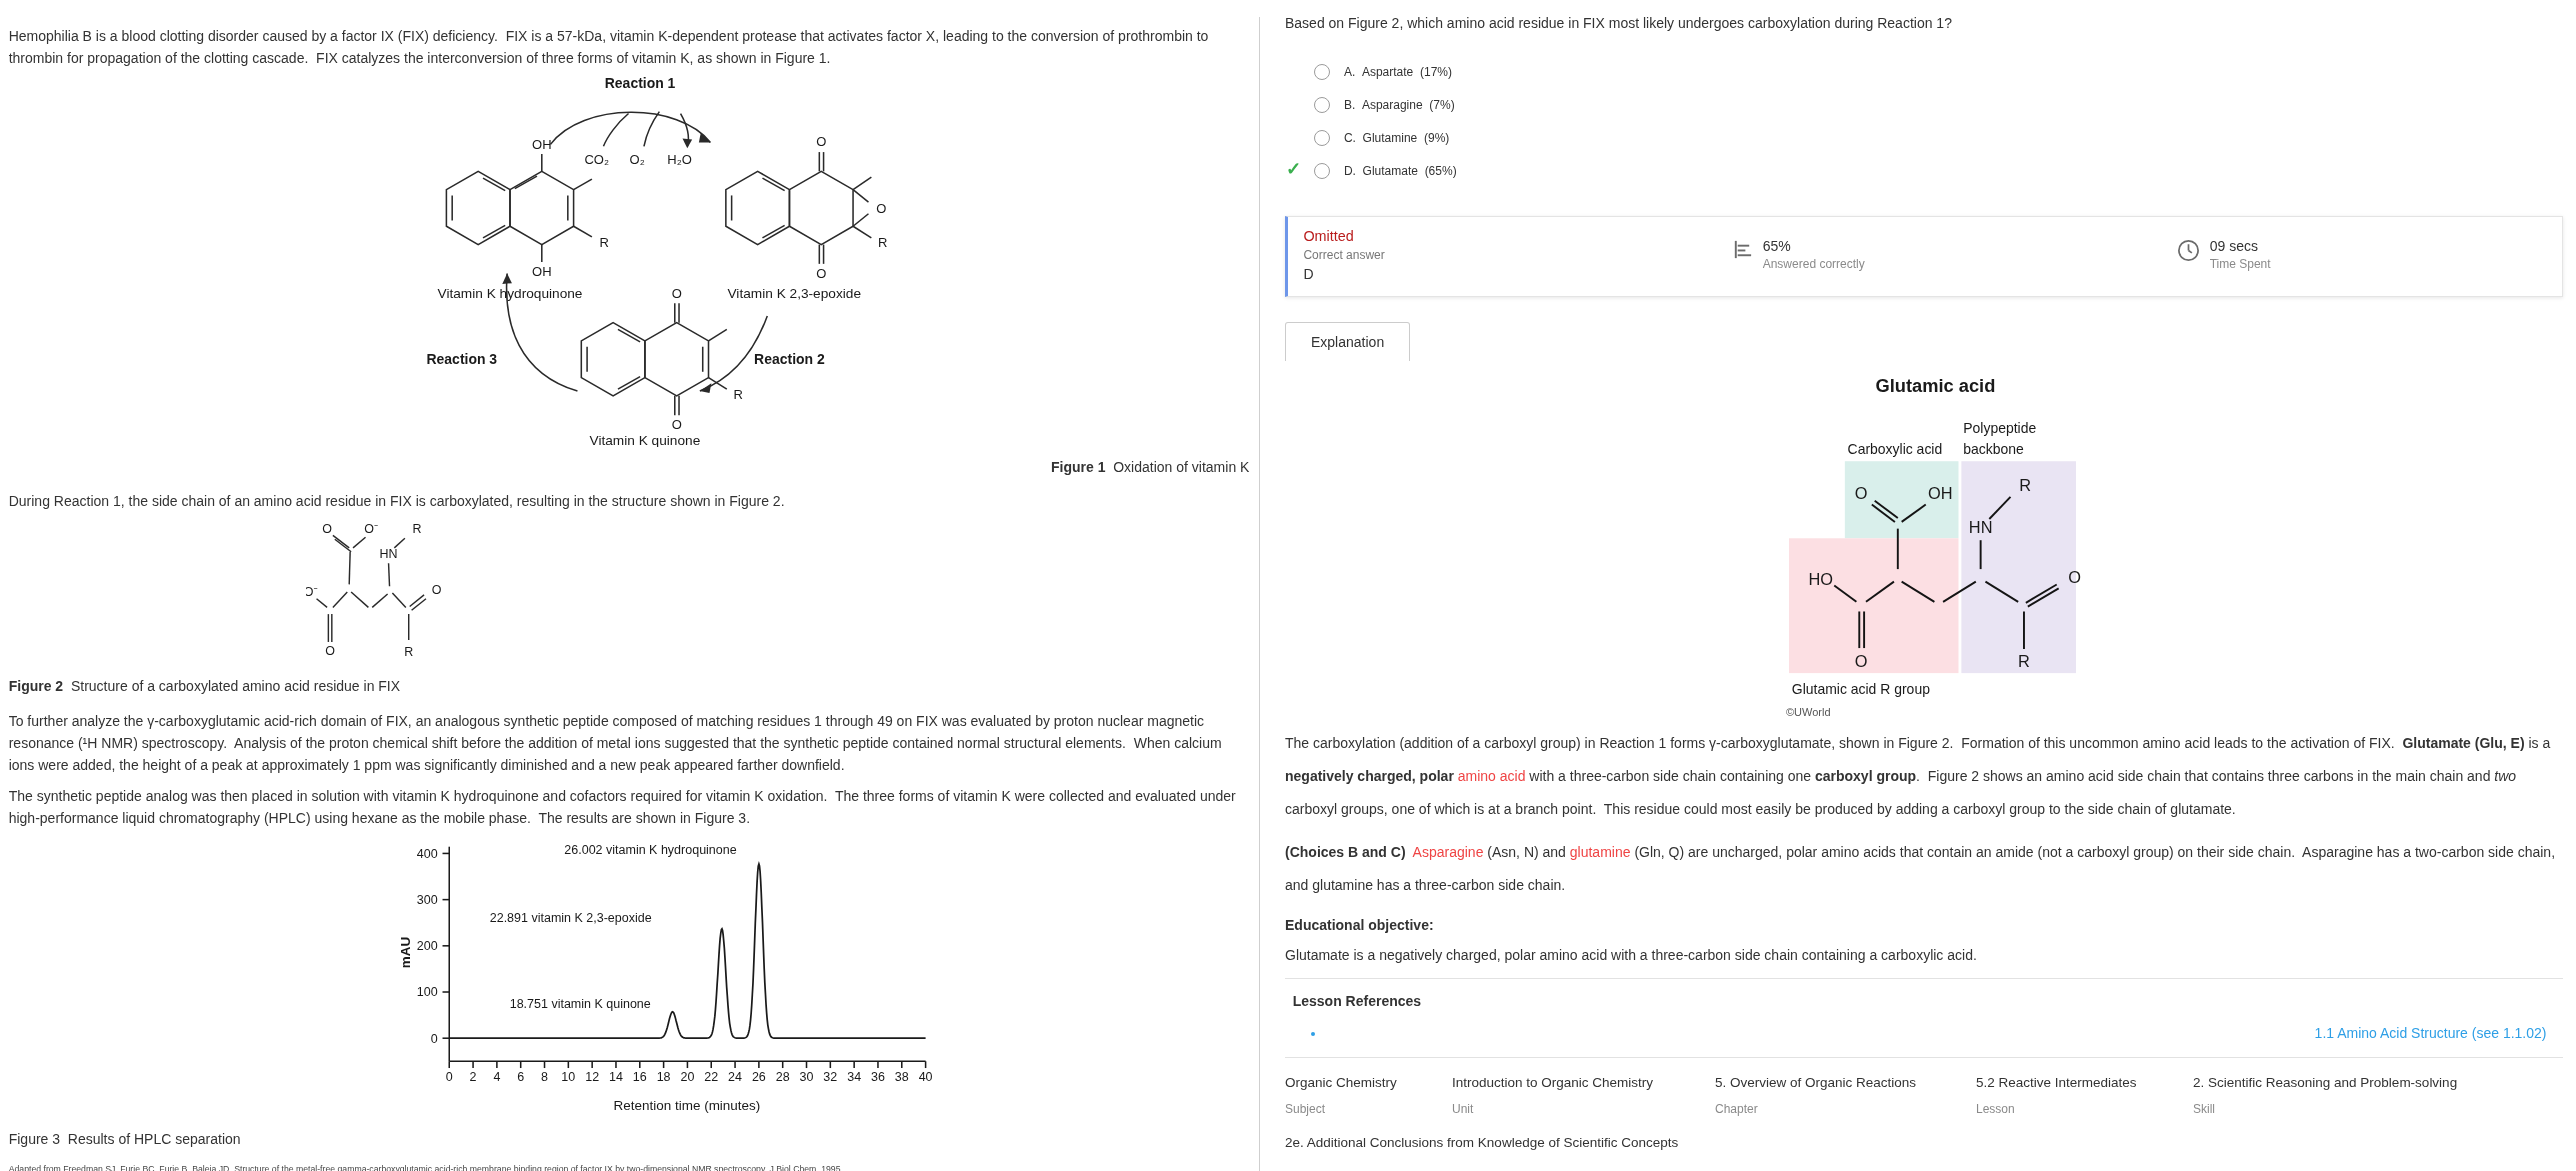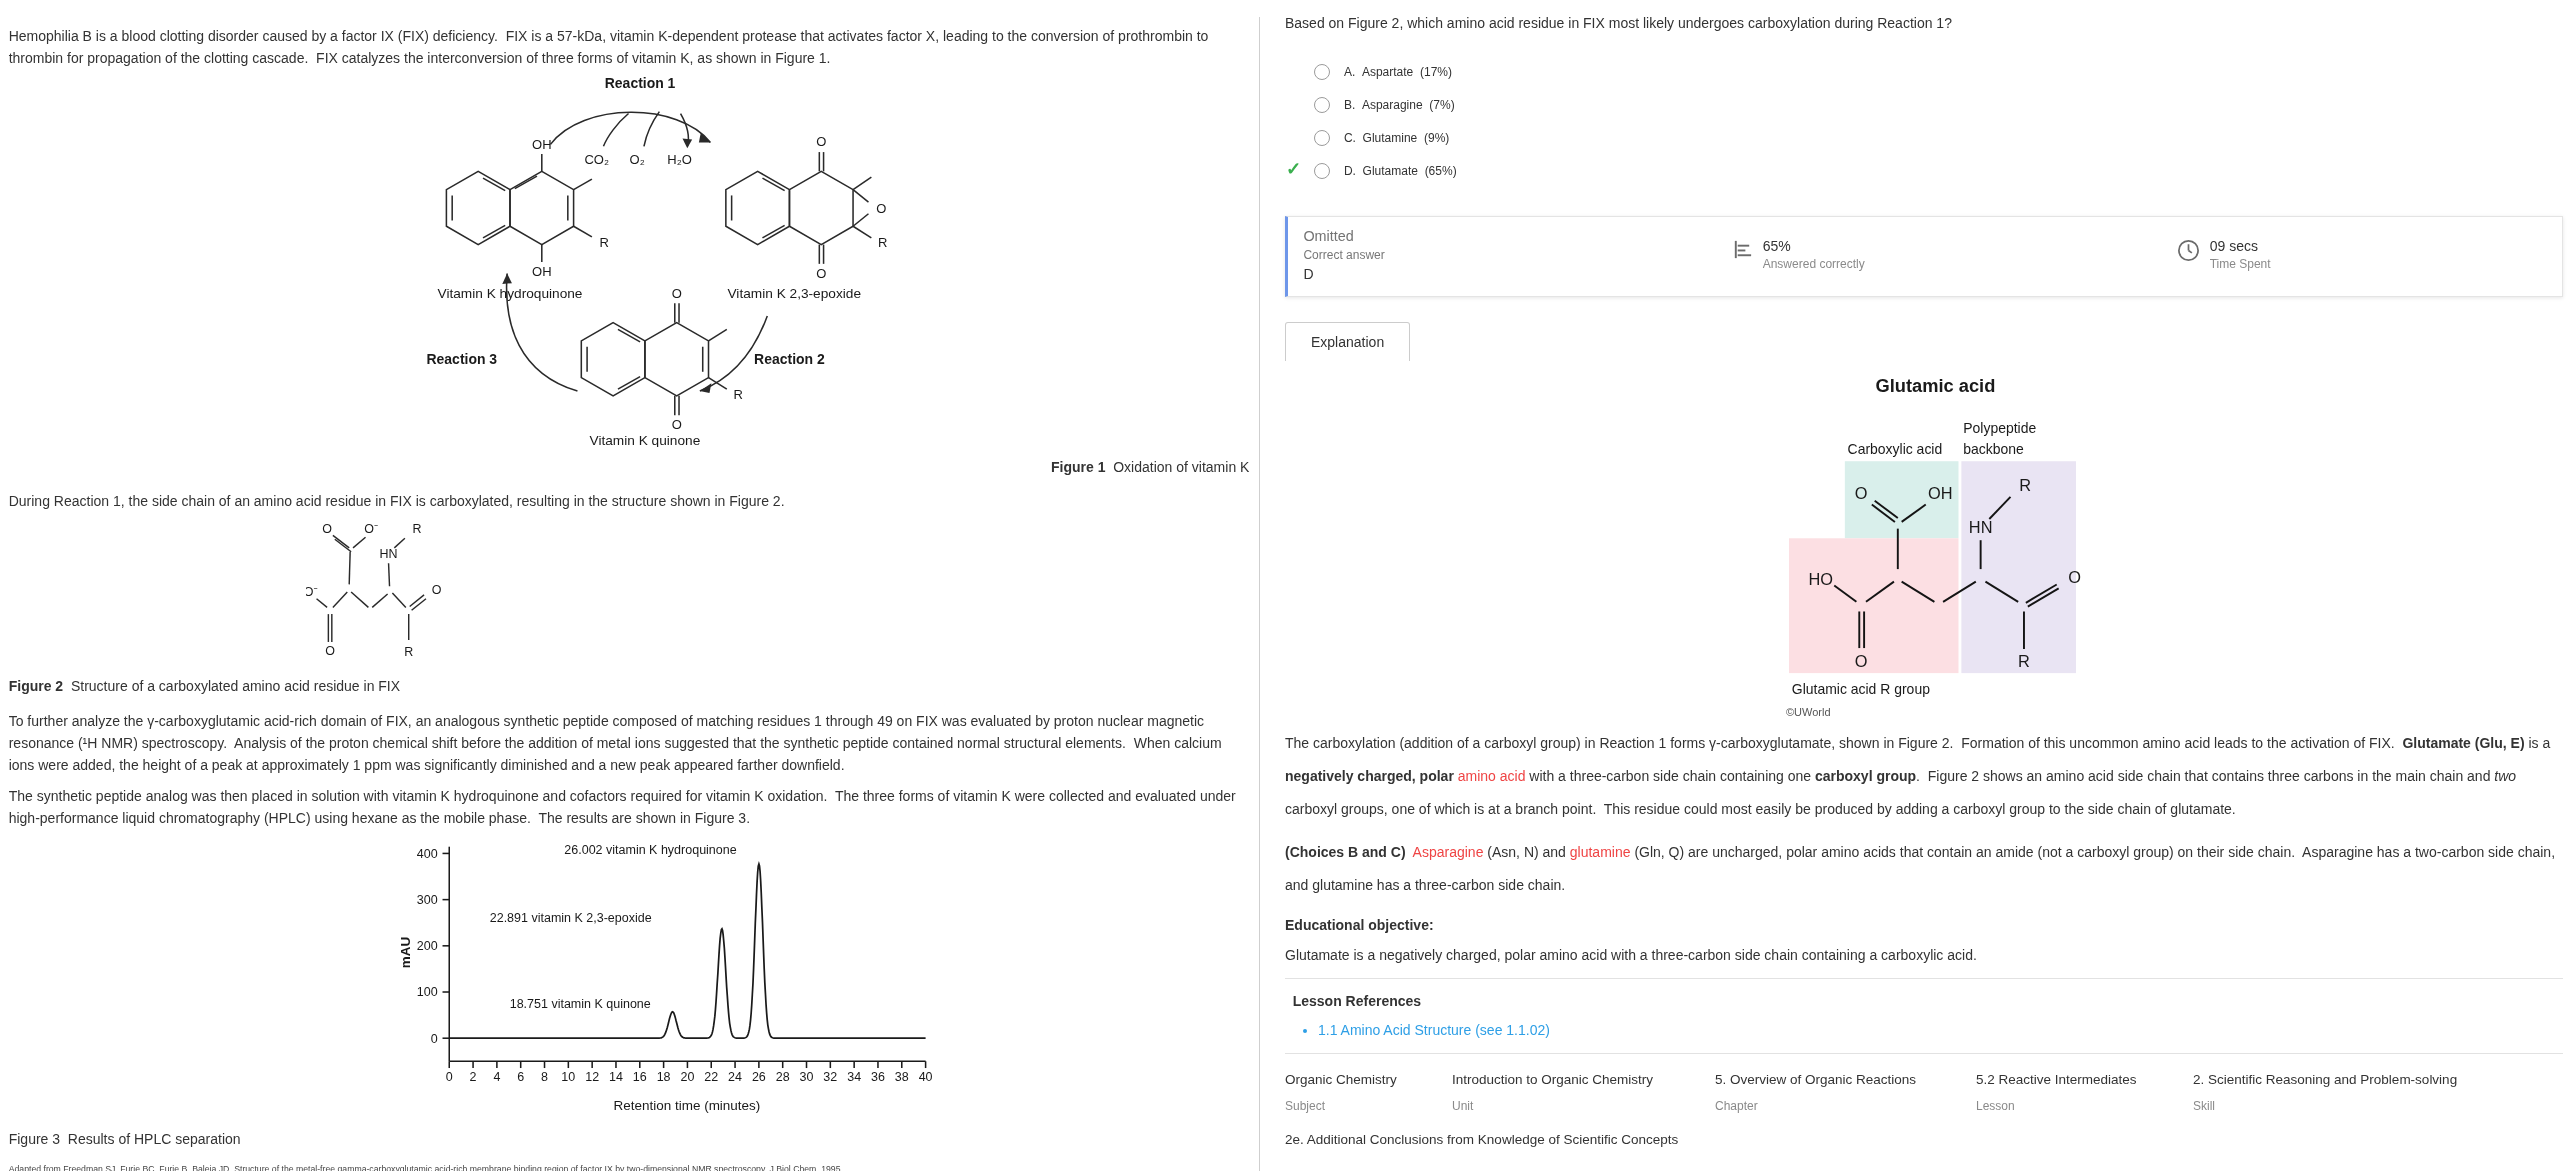--- a/index.html
+++ b/index.html
@@ -32,42 +32,42 @@
   .radio { width:16.4px; height:16.4px; border:1.9px solid #9b9b9b; border-radius:50%; background:#fff; flex:0 0 auto; }
   .choice-text { font-size:12px; margin-left:13.5px; }
   .choice-text span { margin-right:6.7px; }
   .check { position:absolute; left:1px; top:3.9px; font-size:18.3px; font-weight:bold; color:#3aaf4e; }
   .stats-card {
     position:relative; margin-top:29px; height:81px; background:#fff;
     border:1px solid #e4e4e4; border-left:3.9px solid #6e96e9;
     box-shadow:0 1px 3.9px rgba(0,0,0,0.10);
   }
   .stat-col1 { position:absolute; left:15.4px; top:10.6px; }
-  .stat-result { font-size:14.4px; color:#737373; }
+  .stat-result { font-size:14.4px; color:#b91c1c; }
   .stat-sub { font-size:12px; color:#777; margin-top:3.9px; }
   .stat-ans { font-size:14px; color:#333; margin-top:3.9px; }
   .stat-col { position:absolute; top:21px; display:flex; align-items:flex-start; }
   .stat-col .txt { margin-left:8.7px; }
   .stat-big { font-size:14px; color:#333; }
   .stat-small { font-size:12px; color:#8a8a8a; margin-top:2.9px; }
   .tab {
     display:inline-block; margin-top:25px; padding:10.6px 25px;
     border:1px solid #ccc; border-bottom:none; border-radius:2.9px 2.9px 0 0;
     font-size:14px; color:#333; background:#fff;
   }
   .glu-wrap { margin:1.9px 0 0 501px; width:318px; }
   .credit { font-size:11px; color:#555; margin-top:0px; }
   .exp-para { font-size:14px; line-height:33px; margin:9.6px 0 0 0; white-space:pre-wrap; }
   .edu-header { font-size:14px; font-weight:bold; margin-top:15.4px; }
   .edu-text { font-size:14px; margin-top:13.5px; white-space:pre-wrap; }
   hr.div { border:none; border-top:1px solid #e2e2e2; margin:15.4px 0 0 0; }
   .refs { margin:13.5px 0 0 7.7px; }
   .refs-header { font-size:14px; font-weight:bold; }
   .refs ul { margin:13.5px 0 0 17.3px; padding:0; }
-  .refs li { font-size:14px; color:#2e9fe6; margin:8px; }
+  .refs li { font-size:14px; color:#2e9fe6; margin:16px;text-align:right; }
   .meta-row { display:flex; margin-top:17.3px; }
   .meta-col .mv { font-size:13.5px; color:#333; }
   .meta-col .ml { font-size:12px; color:#8a8a8a; margin-top:12.5px; }
   .w1{width:167px;} .w2{width:263px;} .w3{width:261px;} .w4{width:217px;} .w5{flex:1;}
   .subskill { margin-top:19px; }
 </style>
 </head>
 <body>
 
 <div class="left-panel">

